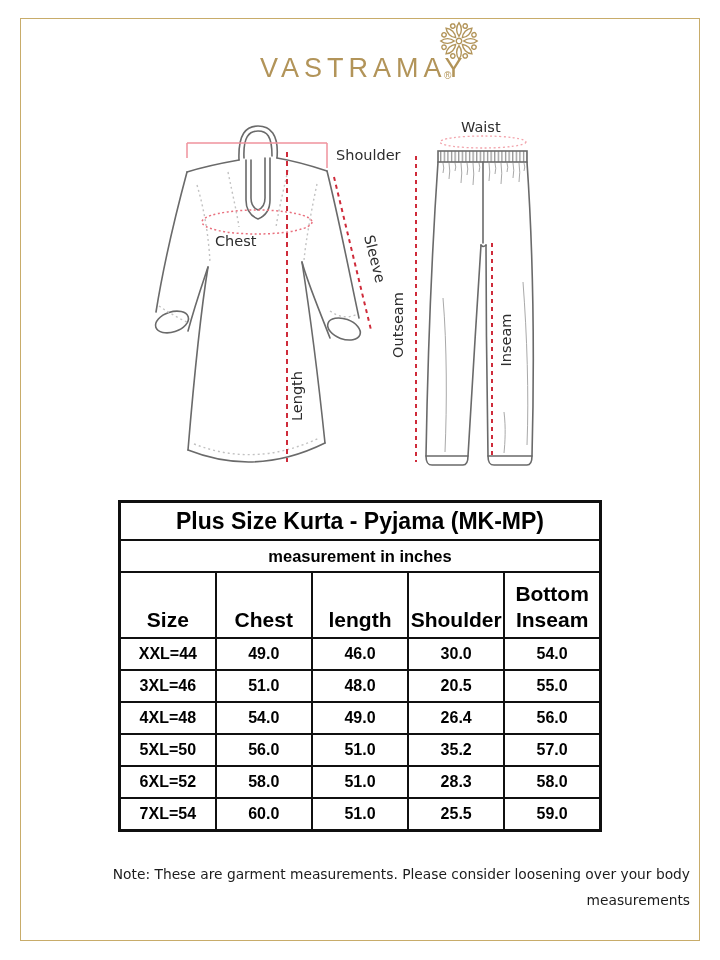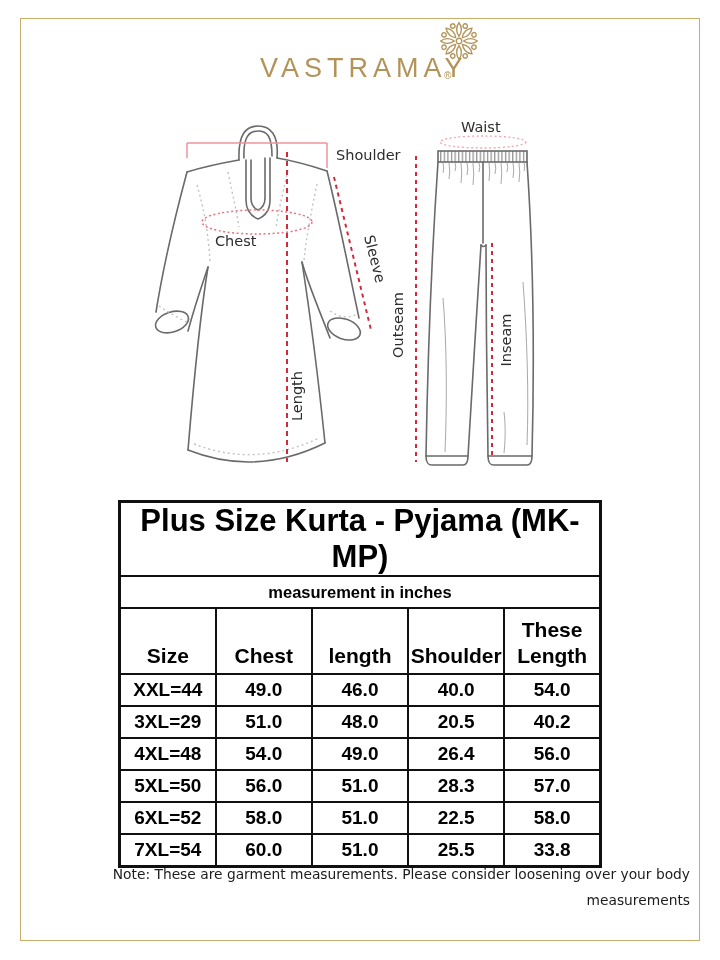--- a/index.html
+++ b/index.html
@@ -23,24 +23,24 @@
   .pinkline{stroke:#f0939d;stroke-width:1.5;fill:none;}
   .pinkdot{stroke:#e9707e;stroke-width:1.5;fill:none;stroke-dasharray:2,2.5;}
   .lpinkdot{stroke:#f2a3ab;stroke-width:1.3;fill:none;stroke-dasharray:2,2.5;}
   .dlabel{font-family:"DejaVu Sans",sans-serif;font-size:14.5px;fill:#2d2d2d;}
   
   .size-table{position:absolute;left:118px;top:500px;width:484px;border-collapse:collapse;
        table-layout:fixed;color:#000;}
   .size-table td{border:2px solid #101010;text-align:center;vertical-align:middle;
        padding:0;font-weight:bold;overflow:hidden;}
   .size-table{border:3px solid #101010;}
-  .row-title td{height:36px;font-size:31px;text-align:center;}
+  .row-title td{height:36px;font-size:23px;text-align:center;}
   .row-subtitle td{height:30px;font-size:16.5px;margin-top:44px;}
   .row-headers td{height:60px;font-size:21px;vertical-align:bottom;padding-bottom:4px;line-height:1.25;}
-  .row-data td{height:30px;font-size:19px;}
+  .row-data td{height:30px;font-size:16px;}
   
   .note{position:absolute;left:40px;right:30px;top:861px;text-align:right;
        font-family:"DejaVu Sans",sans-serif;font-size:13.8px;line-height:26px;color:#1c1c1c;}
 </style>
 </head>
 <body>
 
 <div class="gold-frame"></div>
 
 <div class="brand-text">VASTRAMAY</div>
@@ -171,62 +171,62 @@
     <td colspan="5">Plus Size Kurta - Pyjama (MK-MP)</td>
   </tr>
   <tr class="row-subtitle">
     <td colspan="5">measurement in inches</td>
   </tr>
   <tr class="row-headers">
     <td>Size</td>
     <td>Chest</td>
     <td>length</td>
     <td>Shoulder</td>
-    <td>These Length</td>
+    <td>Bottom Inseam</td>
   </tr>
   <tr class="row-data">
     <td>XXL=44</td>
     <td>49.0</td>
     <td>46.0</td>
-    <td>40.0</td>
+    <td>30.0</td>
     <td>54.0</td>
   </tr>
   <tr class="row-data">
-    <td>3XL=29</td>
+    <td>3XL=46</td>
     <td>51.0</td>
     <td>48.0</td>
     <td>20.5</td>
-    <td>40.2</td>
+    <td>55.0</td>
   </tr>
   <tr class="row-data">
     <td>4XL=48</td>
     <td>54.0</td>
     <td>49.0</td>
     <td>26.4</td>
     <td>56.0</td>
   </tr>
   <tr class="row-data">
     <td>5XL=50</td>
     <td>56.0</td>
     <td>51.0</td>
-    <td>28.3</td>
+    <td>35.2</td>
     <td>57.0</td>
   </tr>
   <tr class="row-data">
     <td>6XL=52</td>
     <td>58.0</td>
     <td>51.0</td>
-    <td>22.5</td>
+    <td>28.3</td>
     <td>58.0</td>
   </tr>
   <tr class="row-data">
     <td>7XL=54</td>
     <td>60.0</td>
     <td>51.0</td>
     <td>25.5</td>
-    <td>33.8</td>
+    <td>59.0</td>
   </tr>
 </tbody>
   </table>
 
 <div class="note">
   <div>Note: These are garment measurements. Please consider loosening over your body measurements</div>
 </div>
 
 </body></html>

